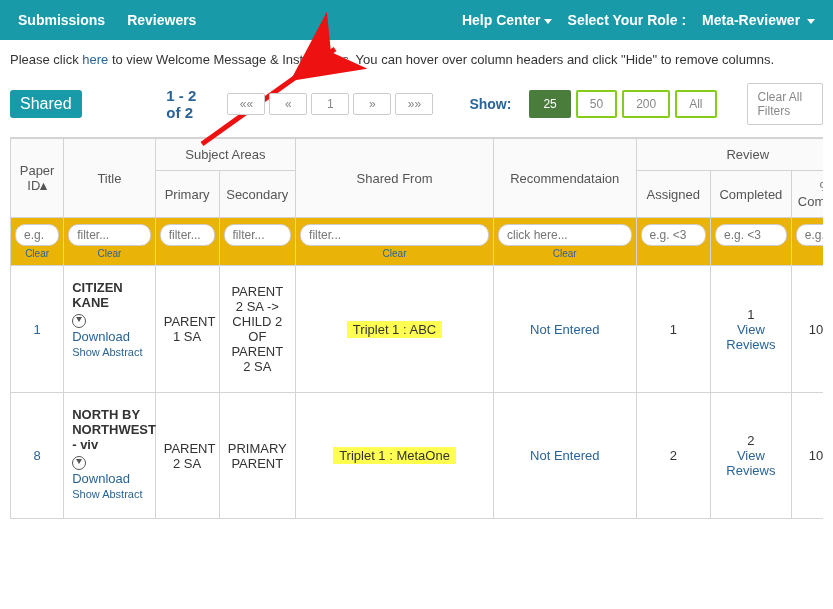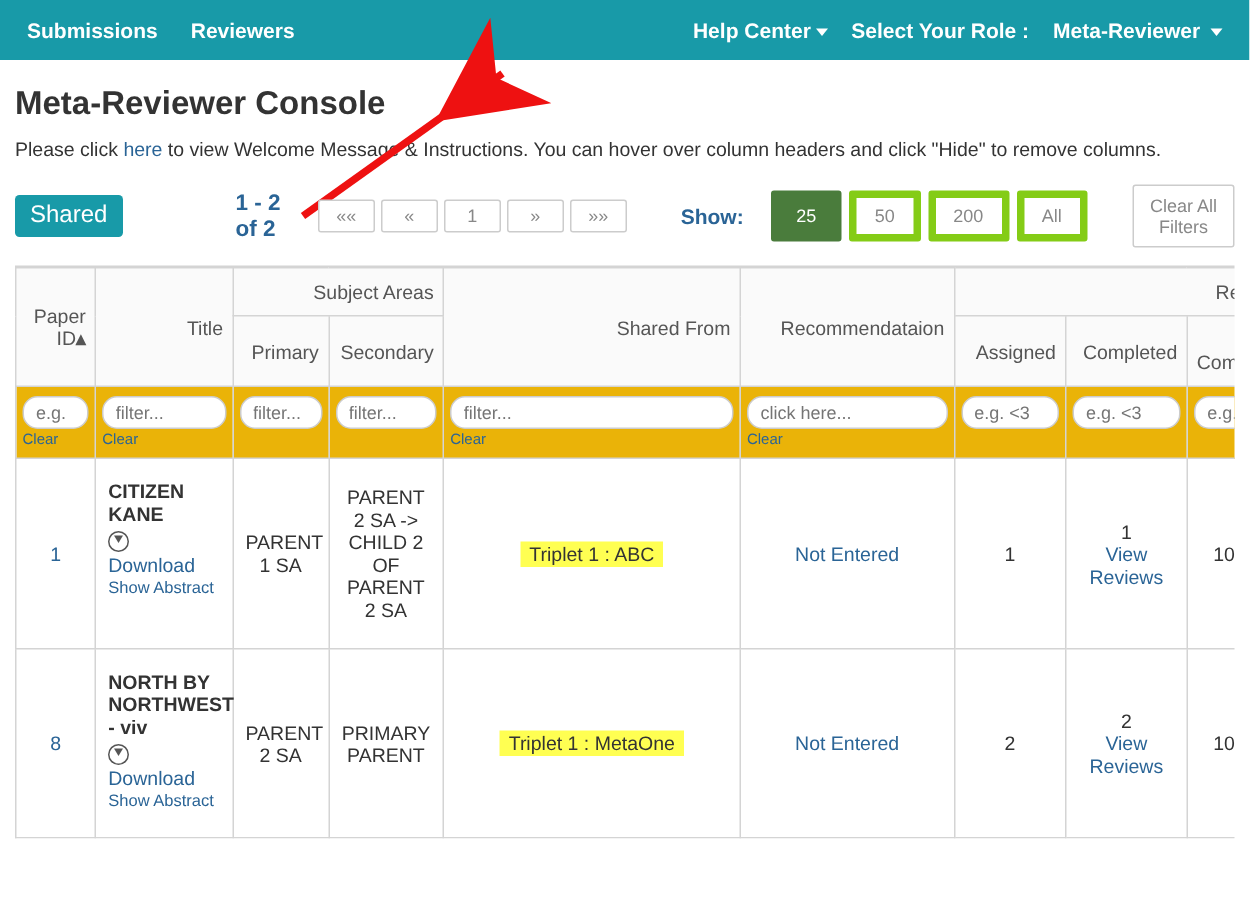--- a/index.html
+++ b/index.html
@@ -33,33 +33,33 @@
 
   
   .tabrow{display:flex;align-items:center;gap:12px;margin-bottom:12px;position:relative;z-index:0;}
   .tab{font-size:16px;color:var(--link);padding:4px 4px;cursor:pointer;}
   .tab.active{background:var(--teal);color:#fff;border-radius:3px;padding:5px 10px;font-weight:400;}
   .pagecount{font-weight:700;color:var(--link);font-size:15px;}
   .pager{display:flex;gap:4px;margin-left:8px;}
   .pbtn{border:1px solid #ccc;border-radius:2px;background:#fff;padding:3px 8px;font-size:12px;color:#888;min-width:20px;text-align:center;cursor:pointer;}
   .showlbl{font-weight:700;color:var(--link);margin-left:24px;font-size:14px;}
   .showbtns{display:flex;gap:5px;margin-left:6px;}
-  .sbtn{border:5px solid #84cc16;border-radius:2px;background:#fff;padding:5px 12px;font-size:12px;color:#888;cursor:pointer;}
+  .sbtn{border:2px solid #84cc16;border-radius:2px;background:#fff;padding:5px 12px;font-size:12px;color:#888;cursor:pointer;}
   .sbtn.active{background:var(--green);border-color:var(--green);color:#fff;}
-  .clearall{margin-left:18px;border:1px solid #ccc;border-radius:2px;background:#fff;padding:6px 10px;font-size:12px;color:#888;cursor:pointer;text-align:center;}
+  .clearall{margin-left:18px;border:1px solid #ccc;border-radius:2px;background:#fff;padding:6px 10px;font-size:12px;color:#888;cursor:pointer;}
 
   
   .tbl-wrap{border-top:1px solid var(--panel-border);overflow:hidden;}
   table.grid{border-collapse:collapse;width:850px;table-layout:fixed;}
   .grid th,.grid td{border:1px solid var(--panel-border);}
-  .grid thead th{background:#fafafa;font-weight:400;color:#555;font-size:13px;padding:8px 6px;text-align:right;}
+  .grid thead th{background:#fafafa;font-weight:400;color:#555;font-size:13px;padding:8px 6px;text-align:center;}
   .grid thead tr:first-child th{background:#fafafa;}
   .grid .filterrow td{padding:6px 4px;vertical-align:top;background:#eab308;}
   .finput{width:100%;box-sizing:border-box;border:1px solid #ccc;border-radius:10px;padding:3px 8px;font-size:12px;color:#888;}
-  .clearlink{display:block;text-align:left;font-size:10px;color:var(--link);margin-top:2px;cursor:pointer;}
+  .clearlink{display:block;text-align:center;font-size:10px;color:var(--link);margin-top:2px;cursor:pointer;}
   .grid tbody td{padding:18px 8px;text-align:center;vertical-align:middle;font-size:13px;}
   .grid tbody td.titlecell{text-align:left;vertical-align:top;padding-top:14px;}
   .titlecell .paper-title{font-weight:700;}
   .dl{color:var(--link);cursor:pointer;display:inline-block;margin-top:4px;}
   .dl .circle{display:inline-block;border:1.3px solid #555;border-radius:50%;width:12px;height:12px;position:relative;margin-right:3px;vertical-align:-2px;}
   .dl .circle::after{content:"";position:absolute;left:3px;top:2px;border-left:3px solid transparent;border-right:3px solid transparent;border-top:5px solid #555;}
   .abs{display:block;color:var(--link);font-size:11px;margin-top:2px;cursor:pointer;}
   .sharedfrom .hl{background:var(--highlight);padding:1px 6px;display:inline-block;}
   .rec{color:var(--link);cursor:pointer;}
   .viewrev{color:var(--link);cursor:pointer;text-align:center;}
@@ -87,21 +87,20 @@
       <span>Help Center</span><span class="caret-ic"></span>
     </span>
     <span>Select Your Role :</span>
     <span class="item">
       <span>Meta-Reviewer</span> <span class="caret-ic"></span>
     </span>
   </div>
 </div>
 
 <div class="page">
-  <h1 class="console">Meta-Reviewer Console</h1>
   <div class="welcome">
     <span>Please click </span><a href="#" class="alink">here</a><span> to view Welcome Message &amp; Instructions. You can hover over column headers and click "Hide" to remove columns.</span>
   </div>
 
   <div class="arrow">
     <svg width="160" height="105">
       <defs>
         <marker id="ah" markerWidth="14" markerHeight="14" refX="3" refY="7" orient="auto">
           <path d="M0,0 L14,7 L0,14 L4,7 Z" fill="#e11"></path>
         </marker>

